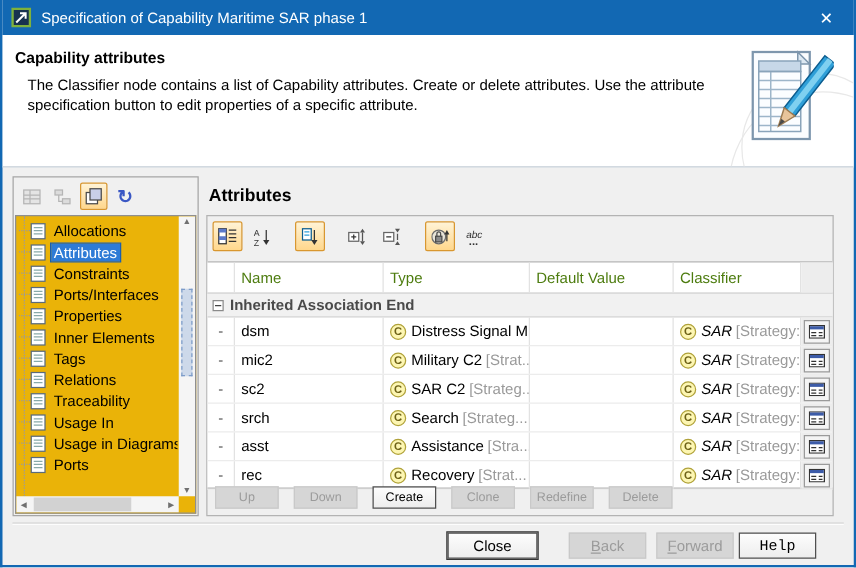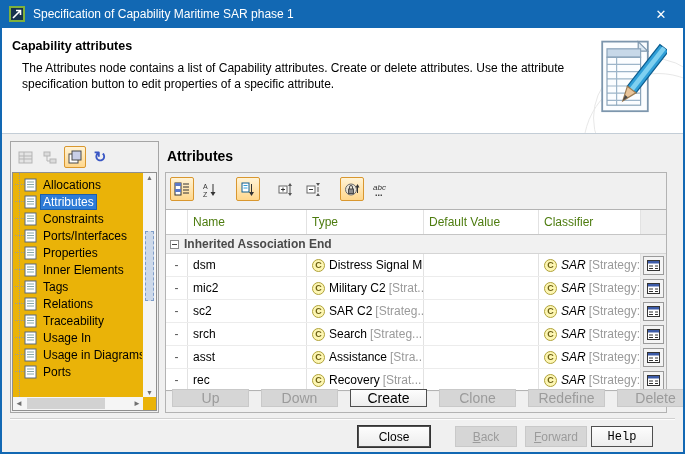--- a/index.html
+++ b/index.html
@@ -89,21 +89,21 @@
            color:#6c6016; font-size:9px; font-weight:bold; display:inline-flex; align-items:center;
            justify-content:center; margin-right:4px; flex:none; }
   .tmain { color:#000; }
   .tnote { color:#9a9a9a; margin-left:3px; }
   .classifier-name { font-style:italic; }
   .specbtn { width:21px; height:19px; background:#f4f4f4; border:1px solid #9a9a9a;
              display:flex; align-items:center; justify-content:center; }
 
   
   .actions { position:absolute; left:6px; bottom:5px; display:flex; gap:12px; }
-  .btn { height:18px; width:77px; font-size:14px; display:flex; align-items:center; justify-content:center;
+  .btn { height:18px; width:51px; font-size:10px; display:flex; align-items:center; justify-content:center;
          font-family:"Liberation Sans",sans-serif; }
   .btn.enabled { background:linear-gradient(#fdfdfd,#ededed); border:1px solid #4f4f4f; color:#000;text-align:right; }
   .btn.disabled { background:#d6d6d6; border:1px solid #c9c9c9; color:#9b9b9b; }
 
   
   .sep { position:absolute; left:8px; right:8px; top:418px; border-top:1px solid #d0d0d0;
          border-bottom:1px solid #fdfdfd; }
   .footer-btn { position:absolute; height:21px; font-size:12px; display:flex; align-items:center;
                 justify-content:center; }
   .fb-enabled { background:linear-gradient(#fdfdfd,#ededed); border:1px solid #4f4f4f; color:#000; }
@@ -125,21 +125,21 @@
       <path d="M4,12 L11,5 M7,4.5 L11.5,4.5 L11.5,9" stroke="#fff" stroke-width="1.6" fill="none"></path>
     </svg>
     <span class="ttext">Specification of Capability Maritime SAR phase 1</span>
     <span class="tclose">✕</span>
   </div>
 
   <div class="header">
     <div class="arc"></div>
     <div class="arc arc2"></div>
     <h1>Capability attributes</h1>
-    <div class="desc">The Attributes node contains a list of Capability attributes. Create or delete attributes. Use the attribute specification button to edit properties of a specific attribute.</div>
+    <div class="desc">The Classifier node contains a list of Capability attributes. Create or delete attributes. Use the attribute specification button to edit properties of a specific attribute.</div>
     <svg class="bigicon" width="72" height="84" viewBox="0 0 60 70">
       <rect x="6" y="3" width="38" height="58" fill="#fbfdff" stroke="#7d96ad" stroke-width="1.5"></rect>
       <path d="M36,3 L44,11 L36,11 Z" fill="#dce8f2" stroke="#7d96ad"></path>
       <rect x="10" y="9" width="28" height="7" fill="#c7d8e8" stroke="#8aa4ba"></rect>
       <g stroke="#9db5c9" stroke-width="1">
         <line x1="10" y1="22" x2="38" y2="22"></line>
           <line x1="10" y1="28" x2="38" y2="28"></line>
         <line x1="10" y1="34" x2="38" y2="34"></line>
           <line x1="10" y1="40" x2="38" y2="40"></line>
         <line x1="10" y1="46" x2="38" y2="46"></line>

